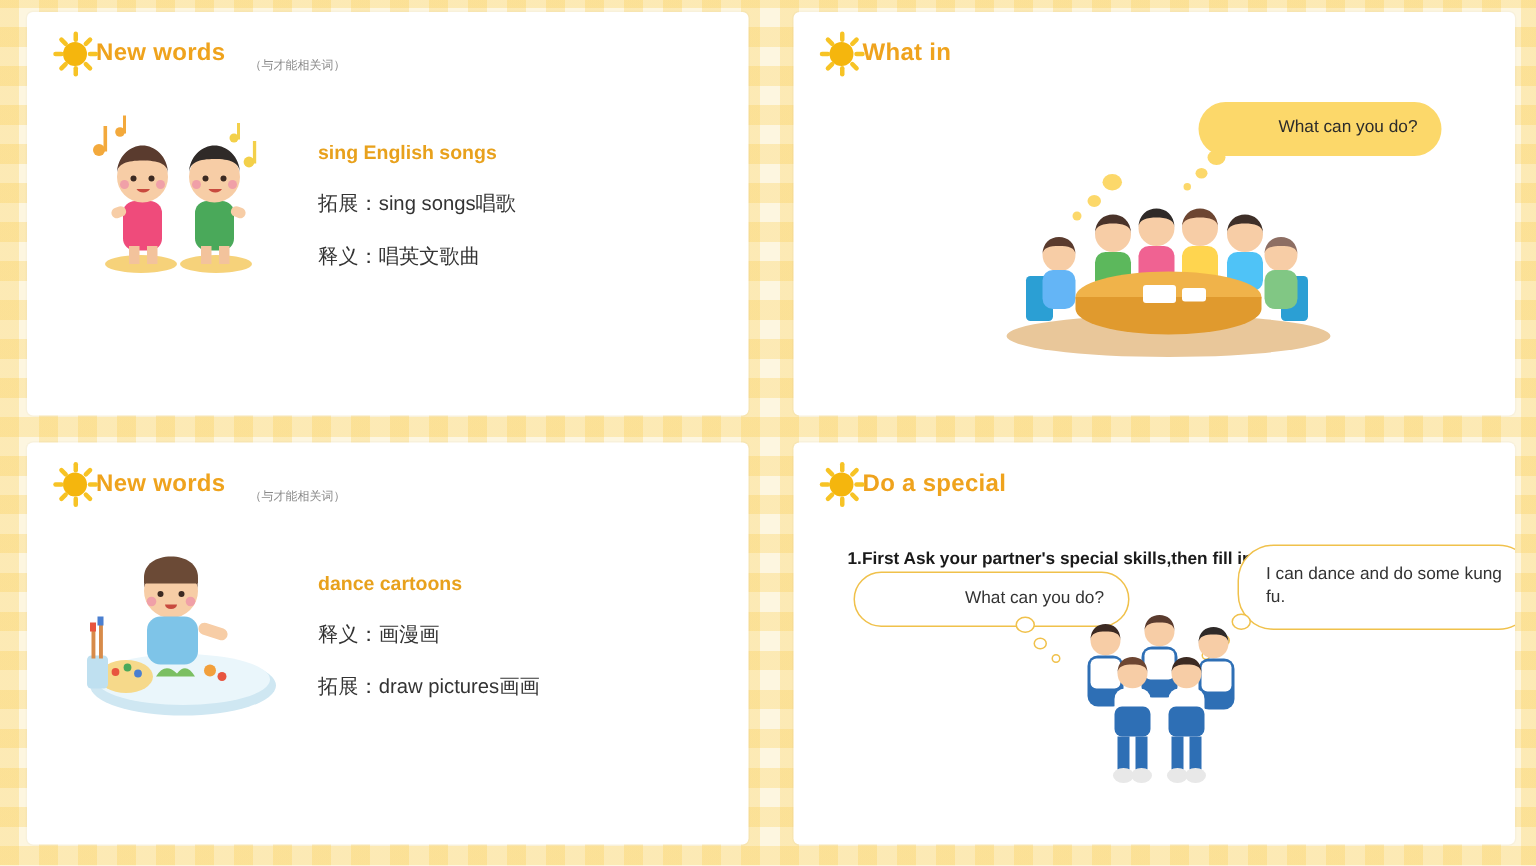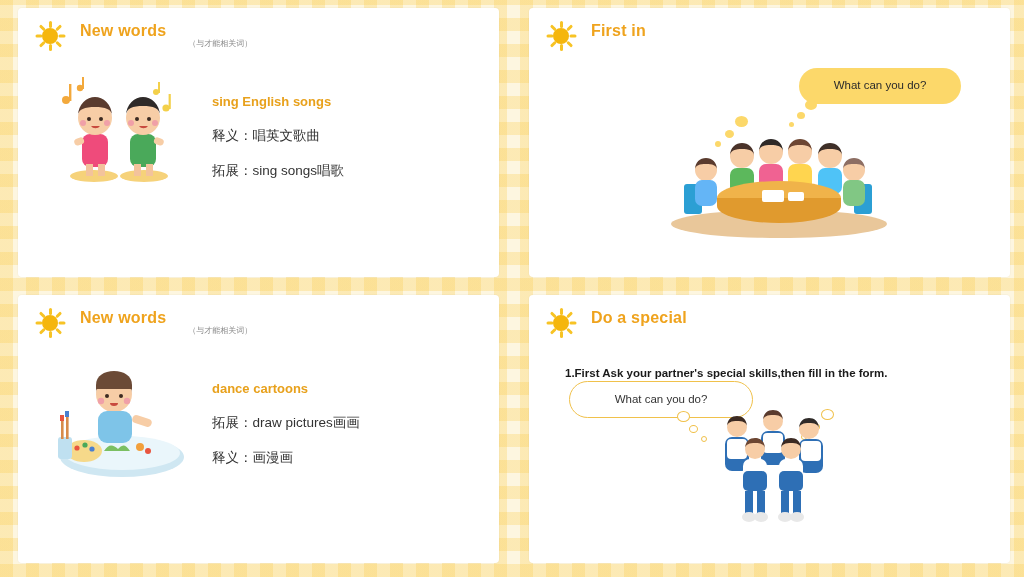--- a/index.html
+++ b/index.html
@@ -36,22 +36,22 @@
   }
   .card {
     background: #ffffff;
     border-radius: 4px;
     position: relative;
     box-shadow: 0 0 0 1px rgba(0,0,0,0.02);
     overflow: hidden;
   }
   .card-header {
     display: flex;
-    align-items: flex-start;
-    gap: 16px;
+    align-items: center;
+    gap: 0;
     padding: 14px 0 0 18px;
   }
   .sun-icon {
     width: 28px;
     height: 28px;
     position: relative;
     flex: 0 0 auto;
   }
   .sun-icon .core {
     position: absolute;
@@ -74,21 +74,21 @@
   }
   .card-title {
     font-size: 16px;
     font-weight: bold;
     color: #efa31d;
     letter-spacing: .2px;
   }
   .card-subtitle {
     font-size: 8px;
     color: #8a8a8a;
-    margin-left: 6px;
+    margin-left: 16px;
     margin-bottom: 1px;
     align-self: flex-end;
   }
 
   
   .word-body {
     display: flex;
     align-items: flex-start;
     padding: 22px 16px 0 26px;
   }
@@ -116,21 +116,21 @@
 
   
   .bubble {
     position: absolute;
     background: #fcd86a;
     border-radius: 22px;
     color: #2b2b2b;
     font-size: 11.5px;
     padding: 10px 16px;
     line-height: 1.35;
-    text-align: center;
+    text-align: right;
   }
   .bubble.outline {
     background: #ffffff;
     border: 1.5px solid #f0c14b;
     color: #333;
     border-radius: 24px;
   }
   .bubble .hl { color: #e07b12; }
   .tail {
     position: absolute;
@@ -220,40 +220,40 @@
               <circle cx="105" cy="47" r="2" fill="#3c2a22"></circle>
               <path d="M95 54a5 4 0 0 0 9 0z" fill="#c84a3e"></path>
               <circle cx="87" cy="51" r="3" fill="#f0a0a8"></circle>
               <circle cx="111" cy="51" r="3" fill="#f0a0a8"></circle>
               <rect x="110" y="66" width="10" height="7" rx="3.5" fill="#f7cda6" transform="rotate(20 115 69)"></rect>
             </g>
           </svg>
         </div>
         <div class="word-text">
           <div class="word-en">sing English songs</div>
+          <div class="word-line">拓展：sing songs唱歌</div>
           <div class="word-line">释义：唱英文歌曲</div>
-          <div class="word-line">拓展：sing songs唱歌</div>
         </div>
       </div>
     </div>
 
     <div class="card">
       <div class="card-header">
         <span class="sun-icon">
           <span class="core"></span>
           <span class="ray" style="transform:rotate(0deg)"></span>
           <span class="ray" style="transform:rotate(45deg)"></span>
           <span class="ray" style="transform:rotate(90deg)"></span>
           <span class="ray" style="transform:rotate(135deg)"></span>
           <span class="ray" style="transform:rotate(180deg)"></span>
           <span class="ray" style="transform:rotate(225deg)"></span>
           <span class="ray" style="transform:rotate(270deg)"></span>
           <span class="ray" style="transform:rotate(315deg)"></span>
         </span>
-        <span class="card-title">First in</span>
+        <span class="card-title">What in</span>
       </div>
 
       <div class="tail" style="left:206px; top:108px; width:13px; height:11px;"></div>
       <div class="tail" style="left:196px; top:122px; width:9px; height:8px;"></div>
       <div class="tail" style="left:186px; top:133px; width:6px; height:6px;"></div>
 
       <div class="bubble" style="left:270px; top:60px; width:130px;">
         <span>What can you do?</span>
       </div>
       <div class="tail" style="left:276px; top:92px; width:12px; height:10px;"></div>
@@ -361,22 +361,22 @@
 
             <g>
               <path d="M60 92 q6 -10 14 -2 q6 -8 12 2 z" fill="#7bbf62"></path>
               <circle cx="96" cy="88" r="4" fill="#f2a03c"></circle>
               <circle cx="104" cy="92" r="3" fill="#e8553f"></circle>
             </g>
           </svg>
         </div>
         <div class="word-text">
           <div class="word-en">dance cartoons</div>
+          <div class="word-line">释义：画漫画</div>
           <div class="word-line">拓展：draw pictures画画</div>
-          <div class="word-line">释义：画漫画</div>
         </div>
       </div>
     </div>
 
     <div class="card">
       <div class="card-header">
         <span class="sun-icon">
           <span class="core"></span>
           <span class="ray" style="transform:rotate(0deg)"></span>
           <span class="ray" style="transform:rotate(45deg)"></span>
@@ -390,20 +390,21 @@
         <span class="card-title">Do a special</span>
       </div>
 
       <div class="survey-instruction">1.First Ask your partner's special skills,then fill in the form.</div>
 
       <div class="bubble outline" style="left:40px; top:86px; width:150px;">What can you do?</div>
       <div class="tail outline" style="left:148px; top:116px; width:13px; height:11px;"></div>
       <div class="tail outline" style="left:160px; top:130px; width:9px; height:8px;"></div>
       <div class="tail outline" style="left:172px; top:141px; width:6px; height:6px;"></div>
 
+      <div class="bubble outline" style="left:296px; top:68px; width:160px; text-align:left; padding:12px 18px;">I can dance and do some kung fu.</div>
       <div class="tail outline" style="left:292px; top:114px; width:13px; height:11px;"></div>
       <div class="tail outline" style="left:282px; top:128px; width:9px; height:8px;"></div>
       <div class="tail outline" style="left:272px; top:139px; width:6px; height:6px;"></div>
 
       <div class="scene" style="left:186px; top:110px;">
         <svg width="120" height="130" viewBox="0 0 120 130">
 
           <g>
             <circle cx="22" cy="22" r="10" fill="#f7cda6"></circle>
             <path d="M12 22c0-8 5-11 10-11s10 3 10 11c0-5-5-6-10-6s-10 1-10 6z" fill="#3c2a22"></path>

